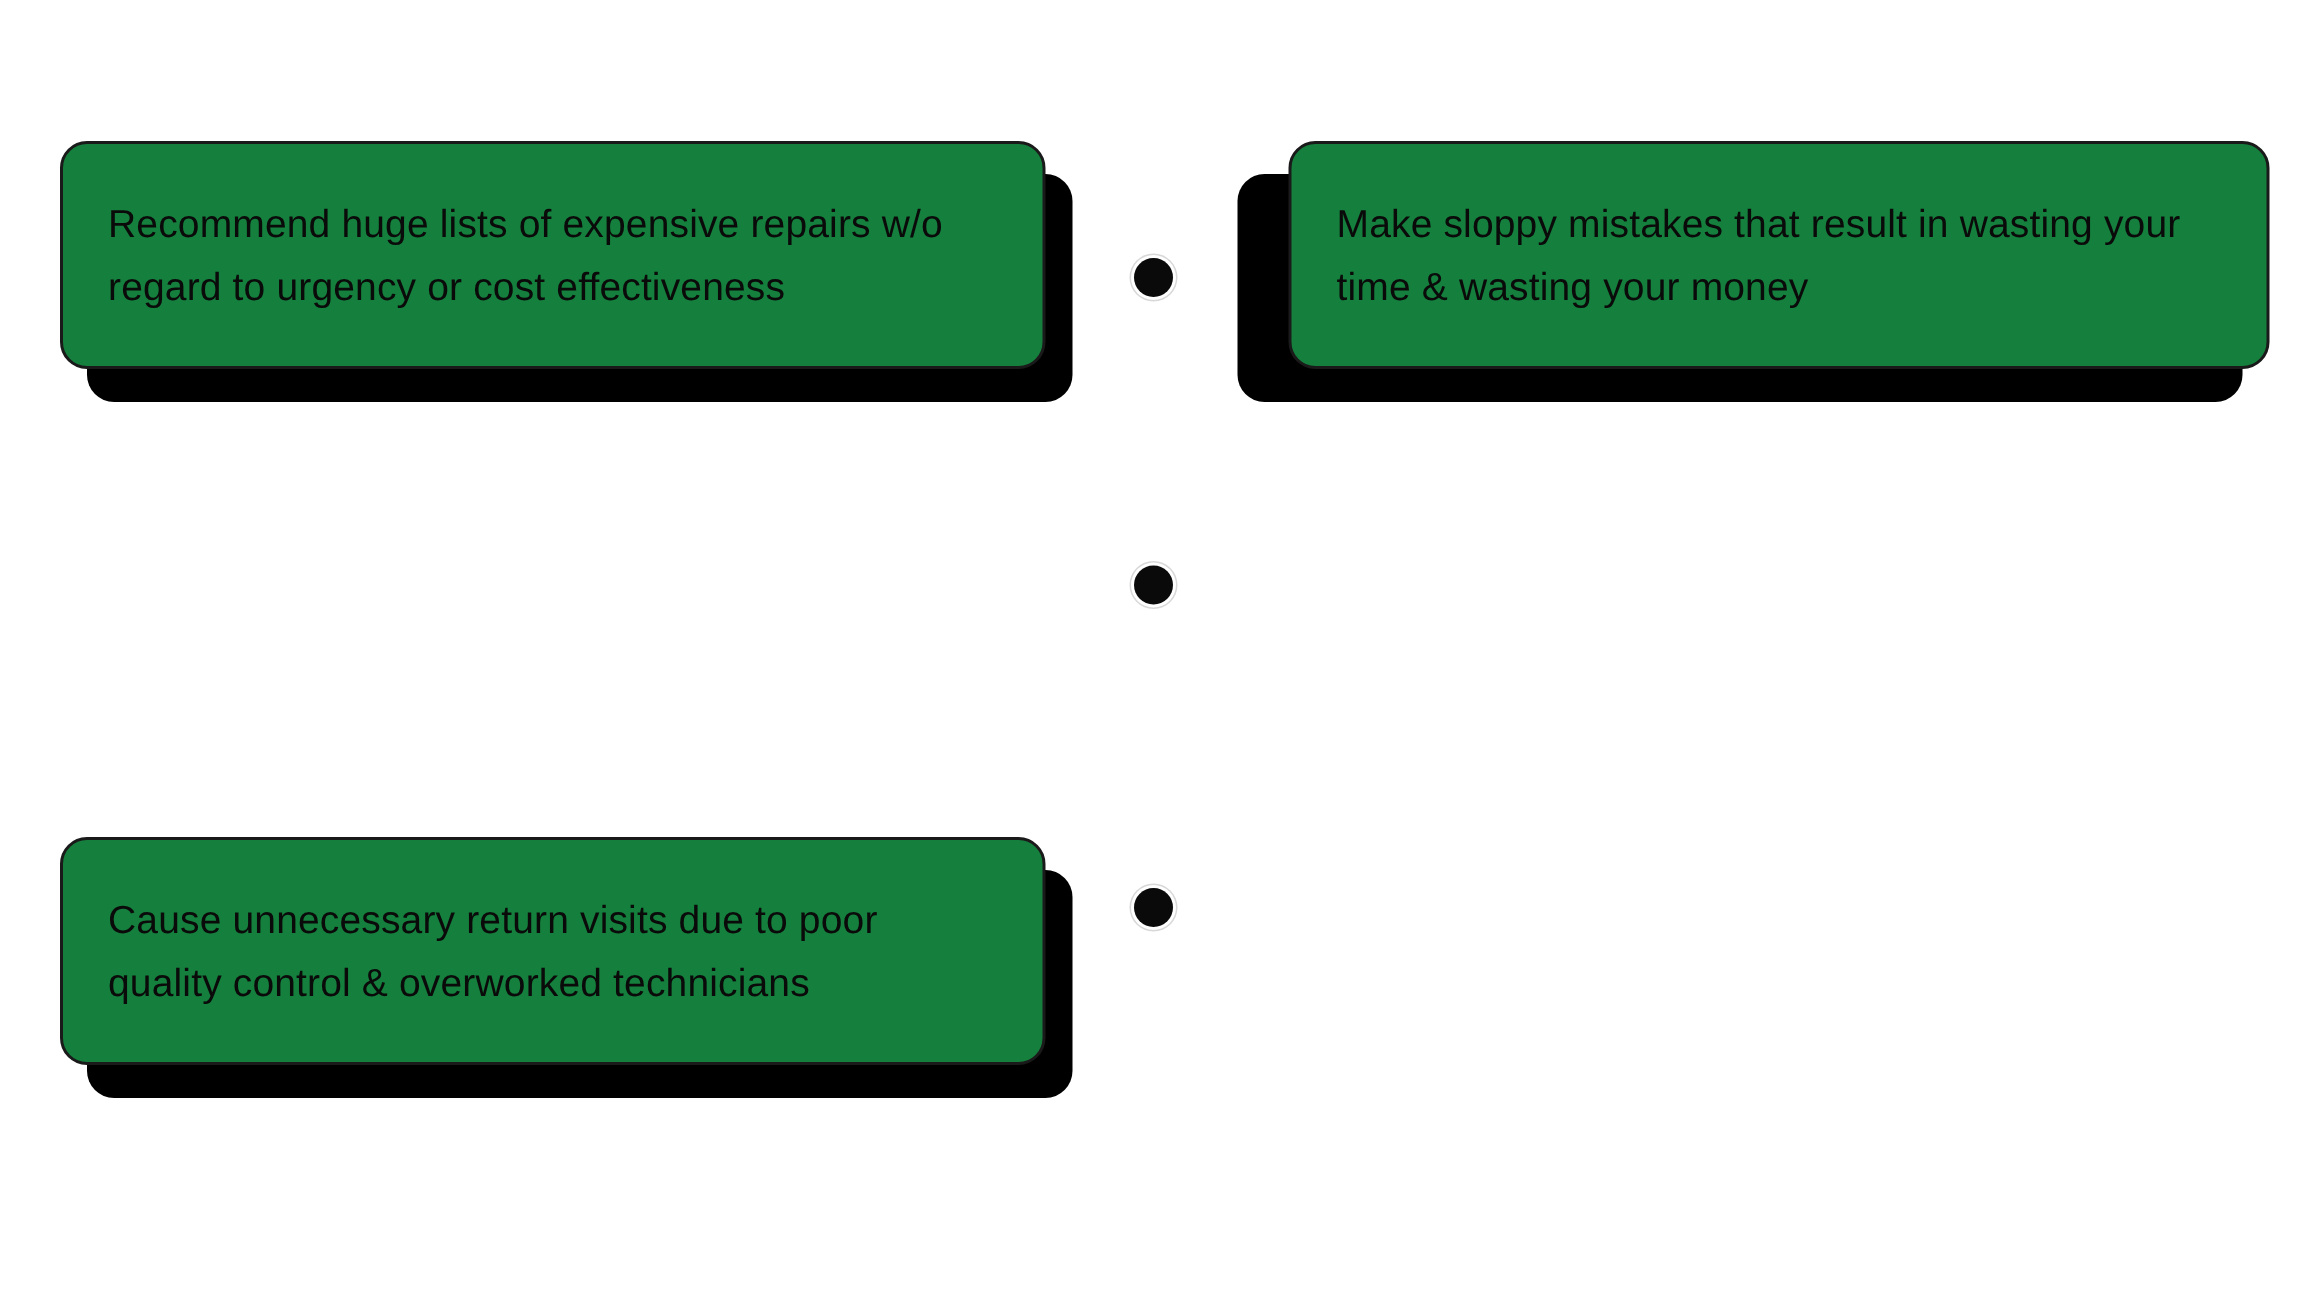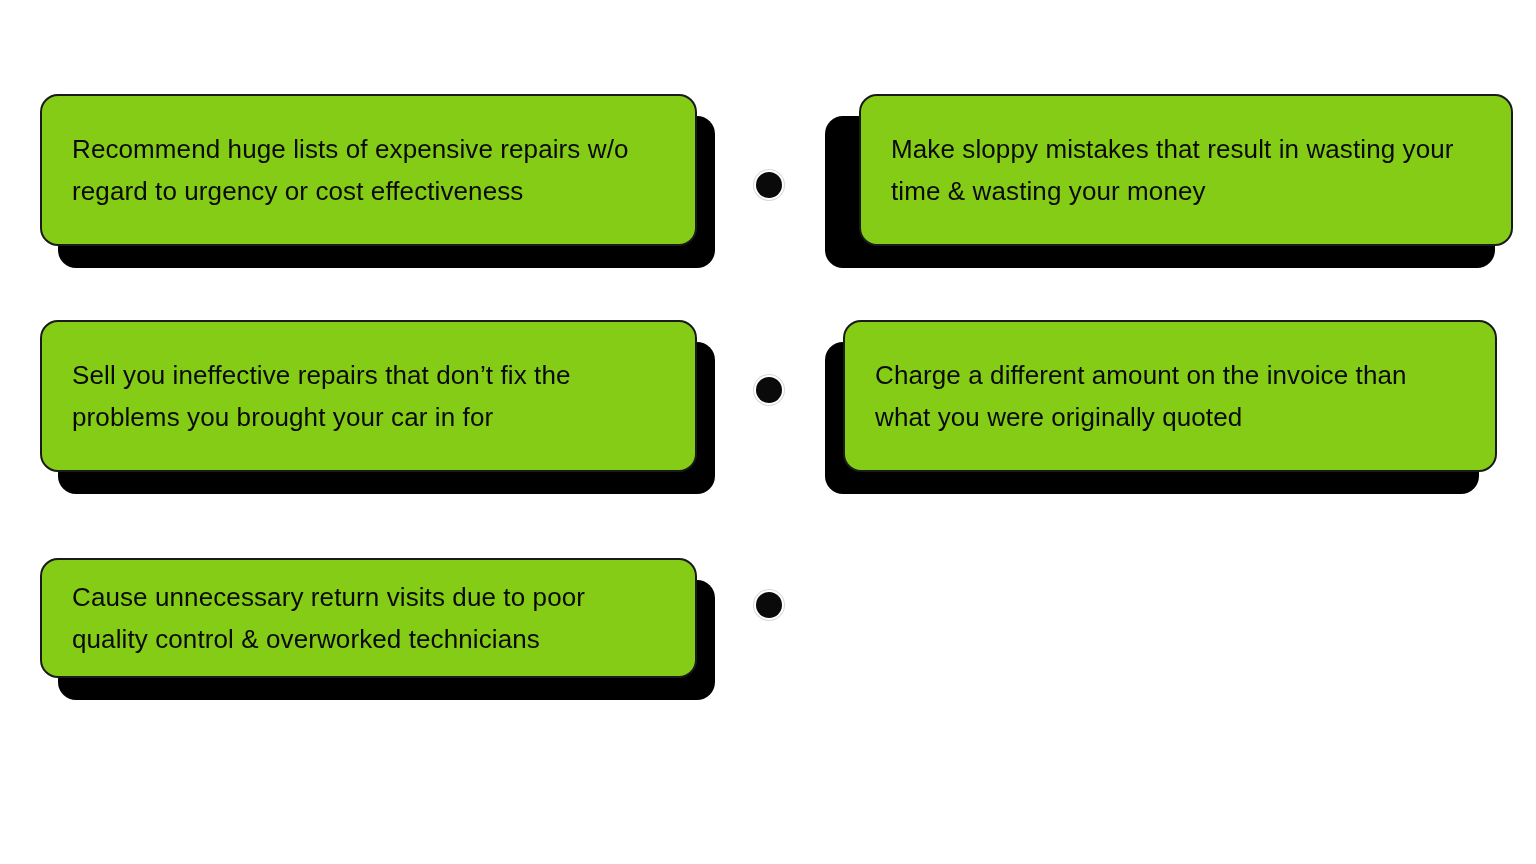--- a/index.html
+++ b/index.html
@@ -41,21 +41,21 @@
     left: -18px;
   }
 
   
   .card {
     position: relative;
     z-index: 2;
     box-sizing: border-box;
     width: 100%;
     height: 100%;
-    background: #84cc16;
+    background: #15803d;
     border: 2px solid #1a1a1a;
     border-radius: 18px;
     display: flex;
     align-items: center;
     padding: 0 30px;
   }
 
   .card-text {
     font-size: 26px;
     line-height: 42px;
@@ -90,37 +90,25 @@
 
   <div class="bullet" style="left:756px; top:172px;"></div>
 
   <div class="card-slot col-right" style="left:843px; top:94px; width:654px; height:152px;padding-left:16px;">
     <div class="card-shadow"></div>
     <div class="card">
       <div class="card-text">Make sloppy mistakes that result in wasting your time &amp; wasting your money</div>
     </div>
   </div>
 
-  <div class="card-slot col-left" style="left:40px; top:320px; width:657px; height:152px;">
-    <div class="card-shadow"></div>
-    <div class="card">
-      <div class="card-text">Sell you ineffective repairs that don’t fix the problems you brought your car in for</div>
-    </div>
-  </div>
 
   <div class="bullet" style="left:756px; top:377px;"></div>
 
-  <div class="card-slot col-right" style="left:843px; top:320px; width:654px; height:152px;">
-    <div class="card-shadow"></div>
-    <div class="card">
-      <div class="card-text">Charge a different amount on the invoice than what you were originally quoted</div>
-    </div>
-  </div>
 
-  <div class="card-slot col-left" style="left:40px; top:558px; width:657px; height:120px;">
+  <div class="card-slot col-left" style="left:40px; top:558px; width:657px; height:152px;">
     <div class="card-shadow"></div>
     <div class="card">
       <div class="card-text">Cause unnecessary return visits due to poor quality control &amp; overworked technicians</div>
     </div>
   </div>
 
   <div class="bullet" style="left:756px; top:592px;"></div>
 
 
 </div>

